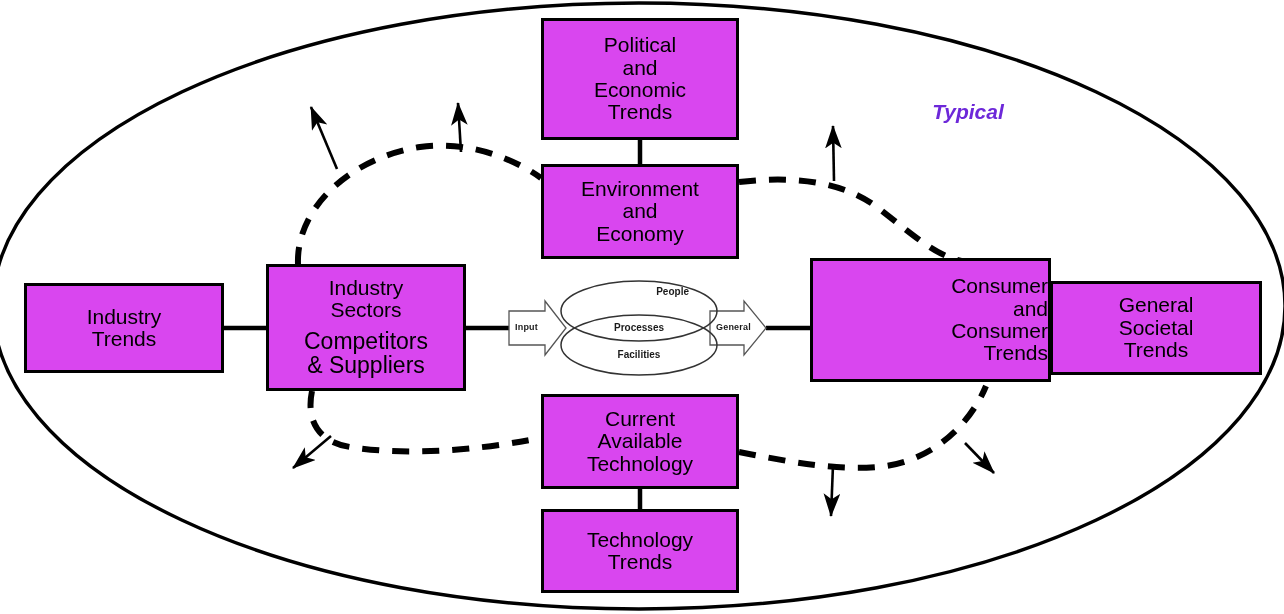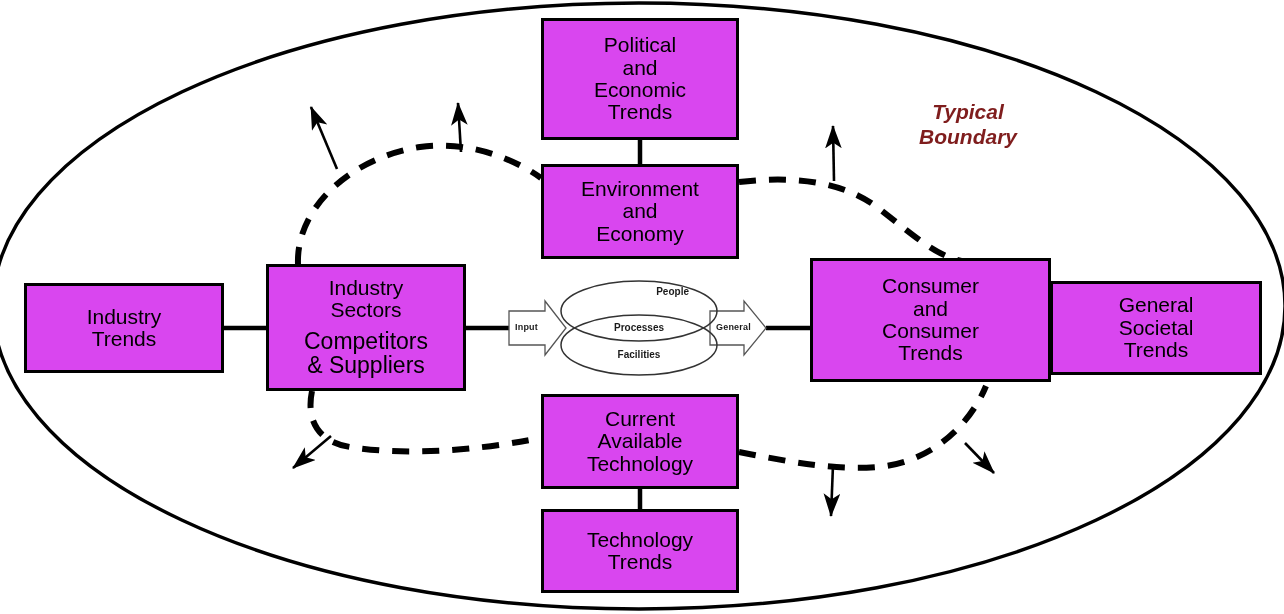--- a/index.html
+++ b/index.html
@@ -40,21 +40,21 @@
   .box-l1 { font-size: 21px; }
   .box-l2 { font-size: 23px; }
   .sub-gap { margin-top: 7px; }
   .boundary-label {
     position: absolute;
     font-family: "Liberation Sans", sans-serif;
     font-style: italic;
     font-weight: bold;
     font-size: 21px;
     line-height: 1.18;
-    color: #7f1d1d;
+    color: #6d28d9;
     text-align: center;
     white-space: nowrap;
   }
   .io-label {
     position: absolute;
     font-family: "Liberation Sans", sans-serif;
     font-size: 9px;
     font-weight: bold;
     color: #1a1a1a;
     letter-spacing: .2px;
@@ -150,36 +150,35 @@
     <span class="line box-l1">Current</span>
     <span class="line box-l1">Available</span>
     <span class="line box-l1">Technology</span>
   </div>
 
   <div class="node-box" style="left:541px; top:509px; width:198px; height:84px;">
     <span class="line box-l1">Technology</span>
     <span class="line box-l1">Trends</span>
   </div>
 
-  <div class="node-box" style="left:810px; top:258px; width:241px; height:124px;">
+  <div class="node-box" style="left:810px; top:258px; width:241px; height:124px;align-items:flex-end;">
     <span class="line box-l1">Consumer</span>
     <span class="line box-l1">and</span>
     <span class="line box-l1">Consumer</span>
     <span class="line box-l1">Trends</span>
   </div>
 
   <div class="node-box" style="left:1050px; top:281px; width:212px; height:94px;">
     <span class="line box-l1">General</span>
     <span class="line box-l1">Societal</span>
     <span class="line box-l1">Trends</span>
   </div>
 
   <div class="boundary-label" style="left:888px; top:100px; width:160px;">
     <div>Typical</div>
-    <div>Boundary</div>
   </div>
 
   <div class="io-label" style="left:515px; top:322px;">Input</div>
   <div class="io-label" style="left:716px; top:322px;">General</div>
 
   <div class="core-label" style="left:589px; top:286px; width:100px;text-align:right;">People</div>
   <div class="core-label" style="left:589px; top:322px; width:100px;">Processes</div>
   <div class="core-label" style="left:589px; top:349px; width:100px;">Facilities</div>
 
 </div>

